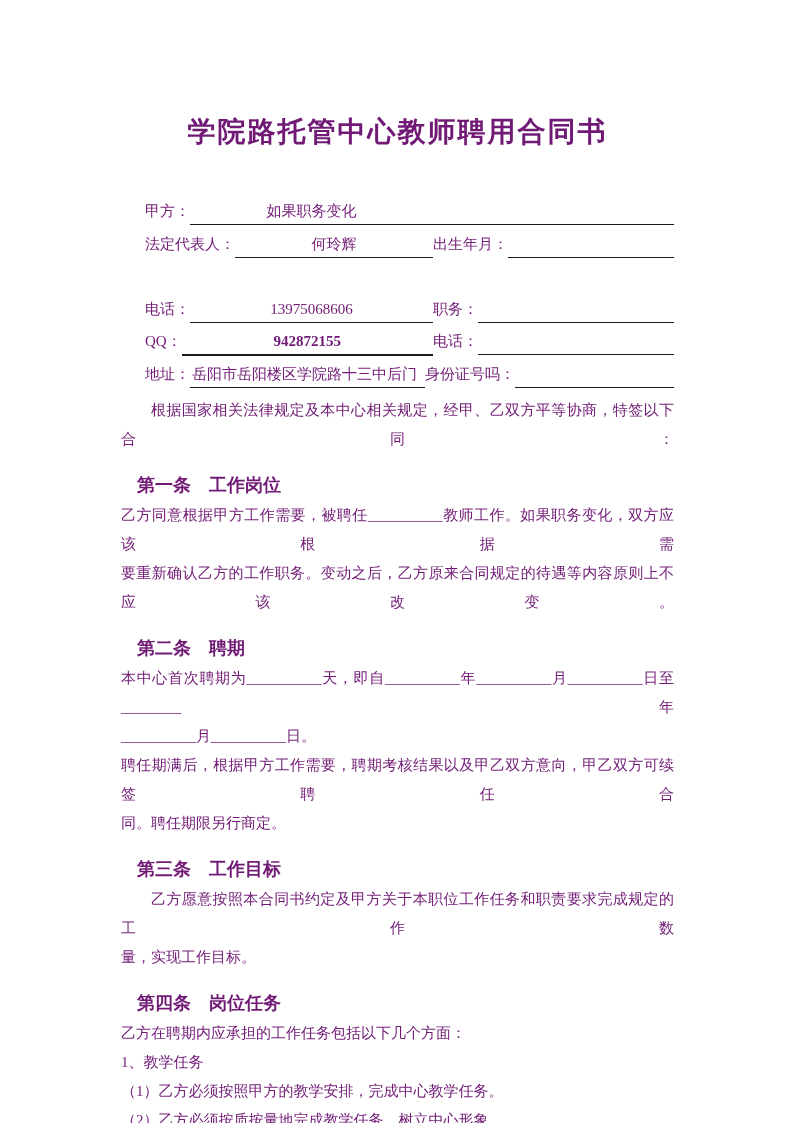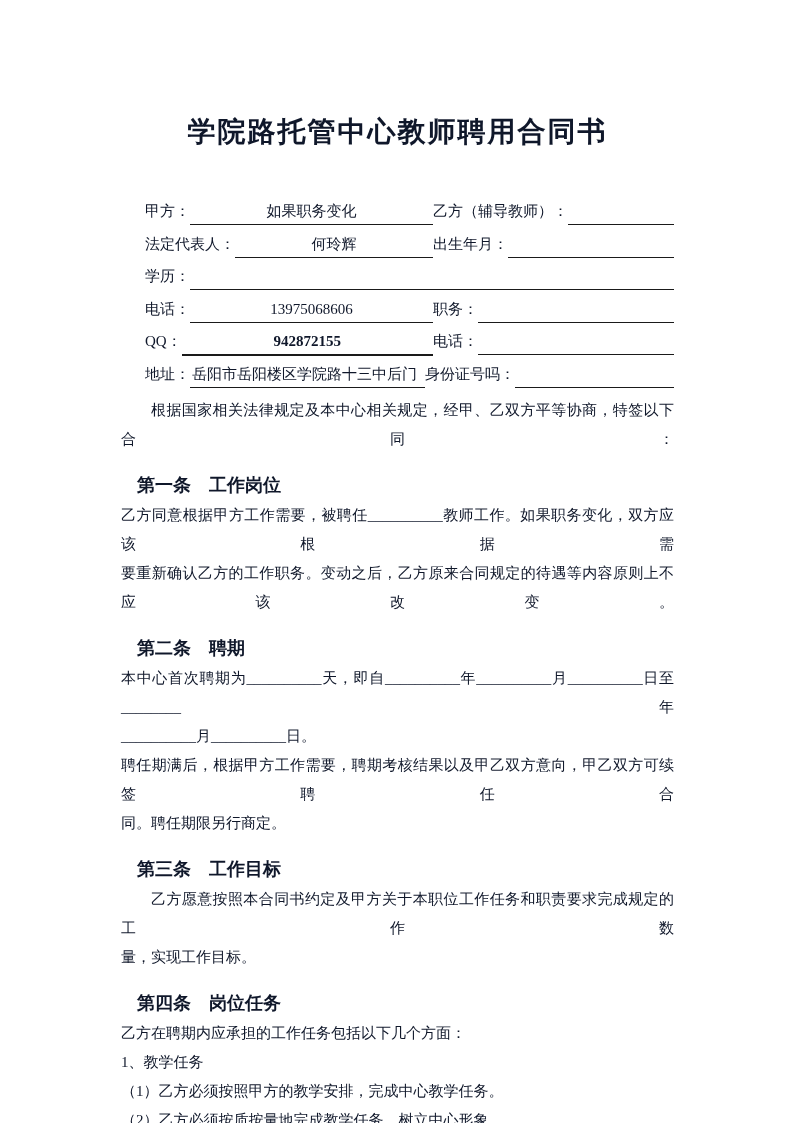--- a/index.html
+++ b/index.html
@@ -1,20 +1,20 @@
 <!DOCTYPE html>
 <html><head>
 <meta charset="utf-8">
 <style>
   html,body { margin:0; padding:0; background:#ffffff; }
   .page {
     position:relative;
     width:794px; height:1123px;
     background:#ffffff;
-    color:#0f172a;
+    color:#701a75;
     font-family:"Liberation Serif","DejaVu Serif",serif;
     overflow:hidden;
   }
   .content {
     box-sizing:border-box;
     width:794px;
     padding:112px 120px 0 121px;
   }
   .title {
     margin:0;
@@ -67,41 +67,36 @@
     <h1 class="title">学院路托管中心教师聘用合同书</h1>
 
     <div class="form">
 
       <div class="frow">
         <div class="cell l">
           <span class="lbl">甲方：</span>
           <span class="blank left-blank">如果职务变化</span>
         </div>
         <div class="cell r">
-          <span class="lbl">乙方（辅导教师）：</span>
           <span class="blank"></span>
         </div>
       </div>
 
       <div class="frow">
         <div class="cell l">
           <span class="lbl">法定代表人：</span>
           <span class="blank left-blank">何玲辉</span>
         </div>
         <div class="cell r">
           <span class="lbl">出生年月：</span>
           <span class="blank"></span>
         </div>
       </div>
 
       <div class="frow">
-        <div class="cell r">
-          <span class="lbl">学历：</span>
-          <span class="blank"></span>
-        </div>
       </div>
 
       <div class="frow">
         <div class="cell l">
           <span class="lbl">电话：</span>
           <span class="blank left-blank">13975068606</span>
         </div>
         <div class="cell r">
           <span class="lbl">职务：</span>
           <span class="blank"></span>

